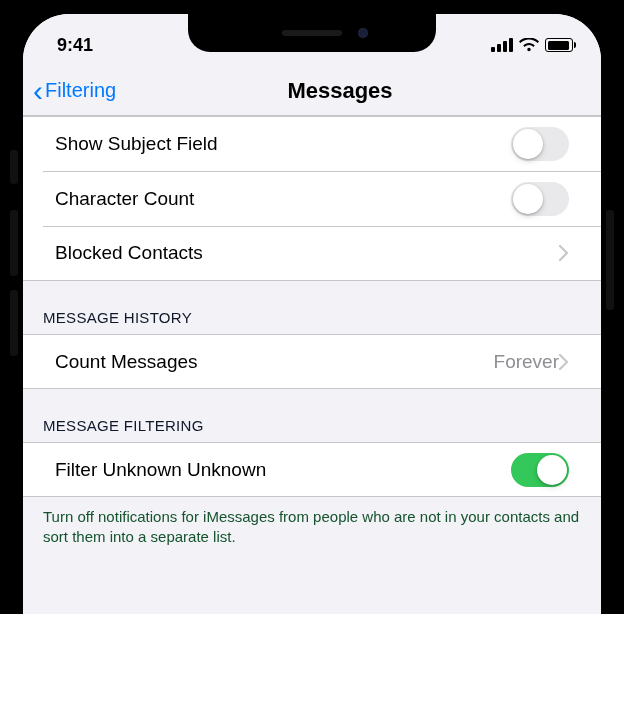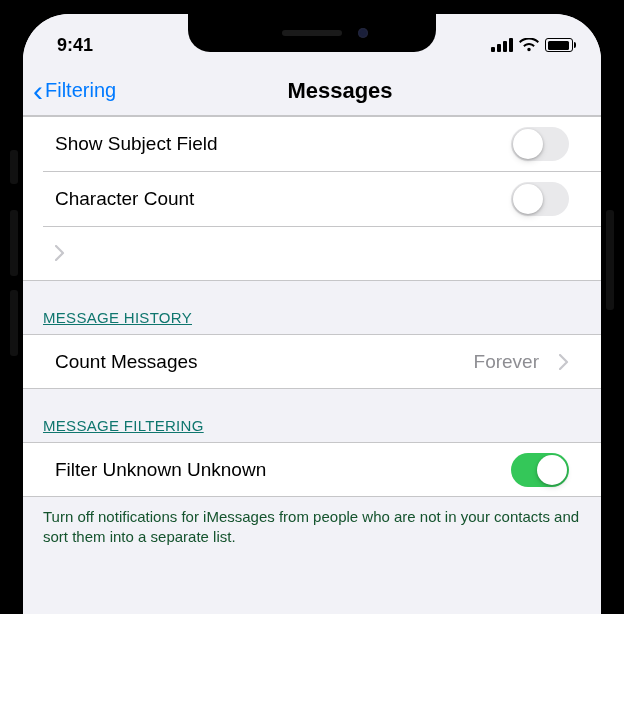--- a/index.html
+++ b/index.html
@@ -114,40 +114,39 @@
   }
   .cell + .cell::before,
   .sep-top::before {
     content:"";
     position:absolute; top:0; left:20px; right:0;
     height:0.5px; background:#c6c6c8;
   }
   .group-top { border-top:0.5px solid #c6c6c8; }
   .group-bottom { border-bottom:0.5px solid #c6c6c8; }
   .cell-label { flex:1; }
-  .cell-value { color:#8e8e93; font-size:19px; margin-right:20px;}
+  .cell-value { color:#8e8e93; font-size:19px; margin-right:0;}
   .chevron-right { color:#c7c7cc; }
   .toggle {
     width:58px; height:34px; border-radius:17px; position:relative; cursor:pointer;
   }
   .toggle.off { background:#e9e9eb; }
   .toggle.on { background:#34c759; }
   .toggle .knob {
     position:absolute; top:2px; width:30px; height:30px; background:#fff; border-radius:50%;
     box-shadow:0 1px 3px rgba(0,0,0,0.25), 0 3px 6px rgba(0,0,0,0.1);
   }
   .toggle.off .knob { left:2px; }
   .toggle.on .knob { right:2px; }
   .section-header {
     padding: 28px 20px 8px 20px;
     font-size:15px;
-    color:#0f766e;
+    color:#0f172a;
     text-transform:uppercase;
     letter-spacing:0.3px;
-    text-decoration:underline;
   }
   .section-footer {
     padding: 10px 20px 18px 20px;
     font-size:15px;
     color:#14532d;
     line-height:1.35;
   }
 </style>
 </head>
 <body>
@@ -200,20 +199,21 @@
       </div>
 
       <div class="cell">
         <span class="cell-label">Character Count</span>
         <div class="toggle off">
             <div class="knob"></div>
           </div>
       </div>
 
       <div class="cell group-bottom">
+        <span class="cell-label">Blocked Contacts</span>
         <svg class="chevron-right" width="10" height="16" viewBox="0 0 10 16">
             <path d="M1 1l7 7-7 7" stroke="#c7c7cc" stroke-width="2.2" fill="none" stroke-linecap="round" stroke-linejoin="round"></path>
           </svg>
       </div>
 
       <div class="section-header">Message History</div>
 
       <div class="cell group-top group-bottom">
         <span class="cell-label">Count Messages</span>
         <span class="cell-value">Forever</span>

